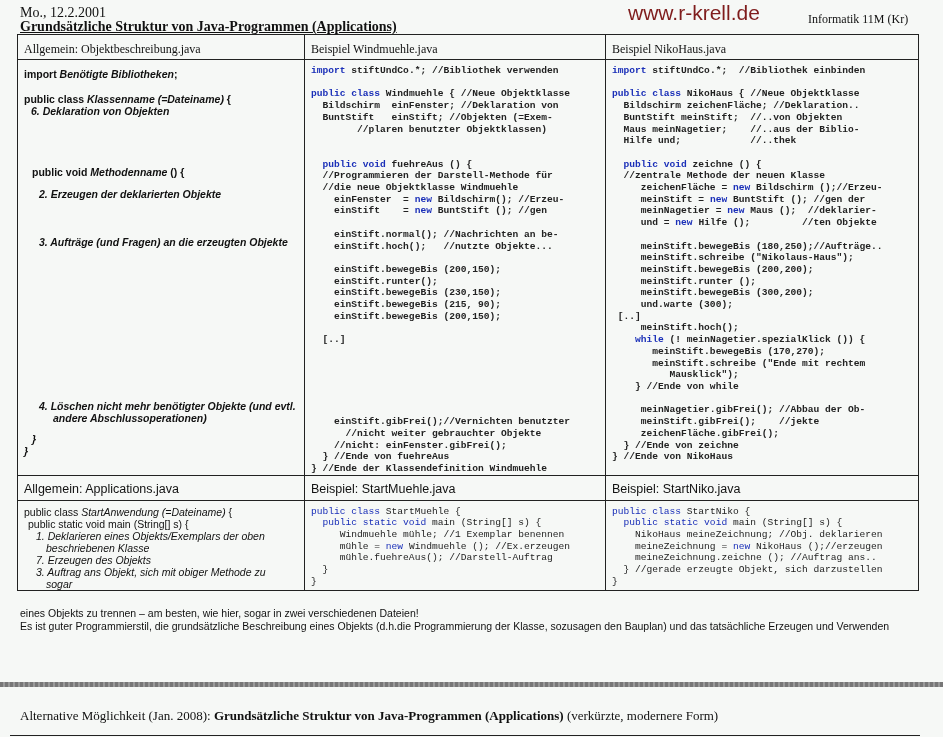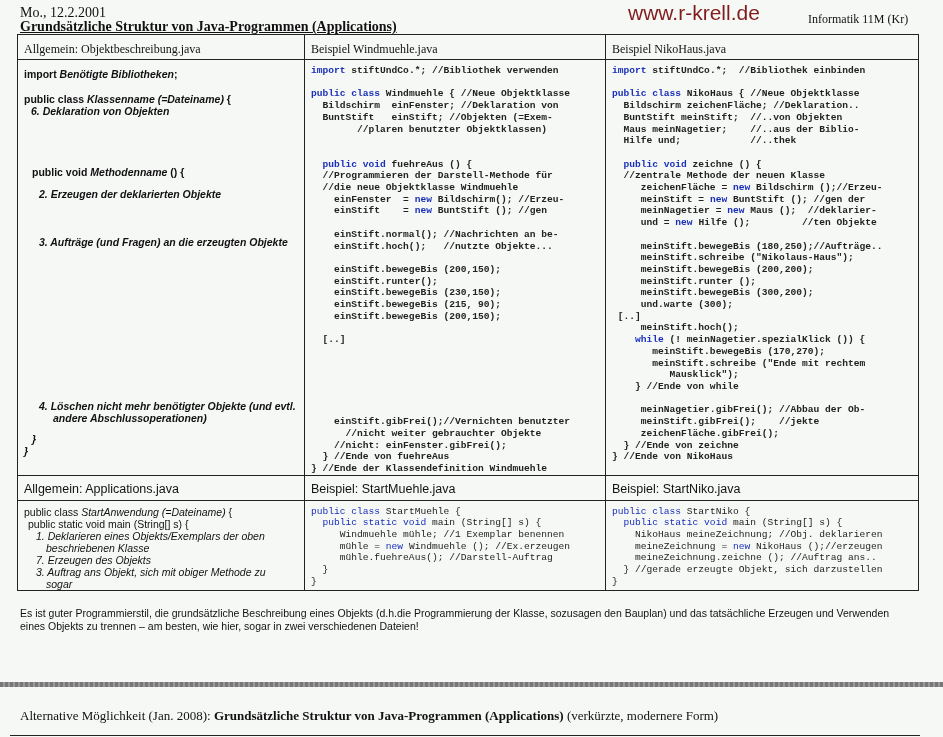--- a/index.html
+++ b/index.html
@@ -104,22 +104,22 @@
       <pre class="code"><div><span class="kw" style="color: rgb(26, 47, 184);">public class</span><span> StartMuehle {</span></div><div><span>  </span><span class="kw" style="color: rgb(26, 47, 184);">public static void</span><span> main (String[] s) {</span></div><div><span>     Windmuehle mühle; //1 Exemplar benennen</span></div><div><span>     mühle = </span><span class="kw" style="color: rgb(26, 47, 184);">new</span><span> Windmuehle (); //Ex.erzeugen</span></div><div><span>     mühle.fuehreAus(); //Darstell-Auftrag</span></div><div><span>  }</span></div><div><span>}</span></div></pre>
     </td>
     <td>
       <pre class="code"><div><span class="kw" style="color: rgb(26, 47, 184);">public class</span><span> StartNiko {</span></div><div><span>  </span><span class="kw" style="color: rgb(26, 47, 184);">public static void</span><span> main (String[] s) {</span></div><div><span>    NikoHaus meineZeichnung; //Obj. deklarieren</span></div><div><span>    meineZeichnung = </span><span class="kw" style="color: rgb(26, 47, 184);">new</span><span> NikoHaus ();//erzeugen</span></div><div><span>    meineZeichnung.zeichne (); //Auftrag ans..</span></div><div><span>  } //gerade erzeugte Objekt, sich darzustellen</span></div><div><span>}</span></div></pre>
     </td>
   </tr>
 </tbody>
   </table>
 
 <div class="footnote">
+  <div>eines Objekts zu trennen – am besten, wie hier, sogar in zwei verschiedenen Dateien!</div>
   <div>Es ist guter Programmierstil, die grundsätzliche Beschreibung eines Objekts (d.h.die Programmierung der Klasse, sozusagen den Bauplan) und das tatsächliche Erzeugen und Verwenden</div>
-  <div>eines Objekts zu trennen – am besten, wie hier, sogar in zwei verschiedenen Dateien!</div>
 </div>
 
 <div class="sep"></div>
 
 <div class="alt">
   <span>Alternative Möglichkeit (Jan. 2008): </span><b>Grundsätzliche Struktur von Java-Programmen (Applications)</b><span> (verkürzte, modernere Form)</span>
 </div>
 <div class="bottom-line"></div>
 
 </body></html>

